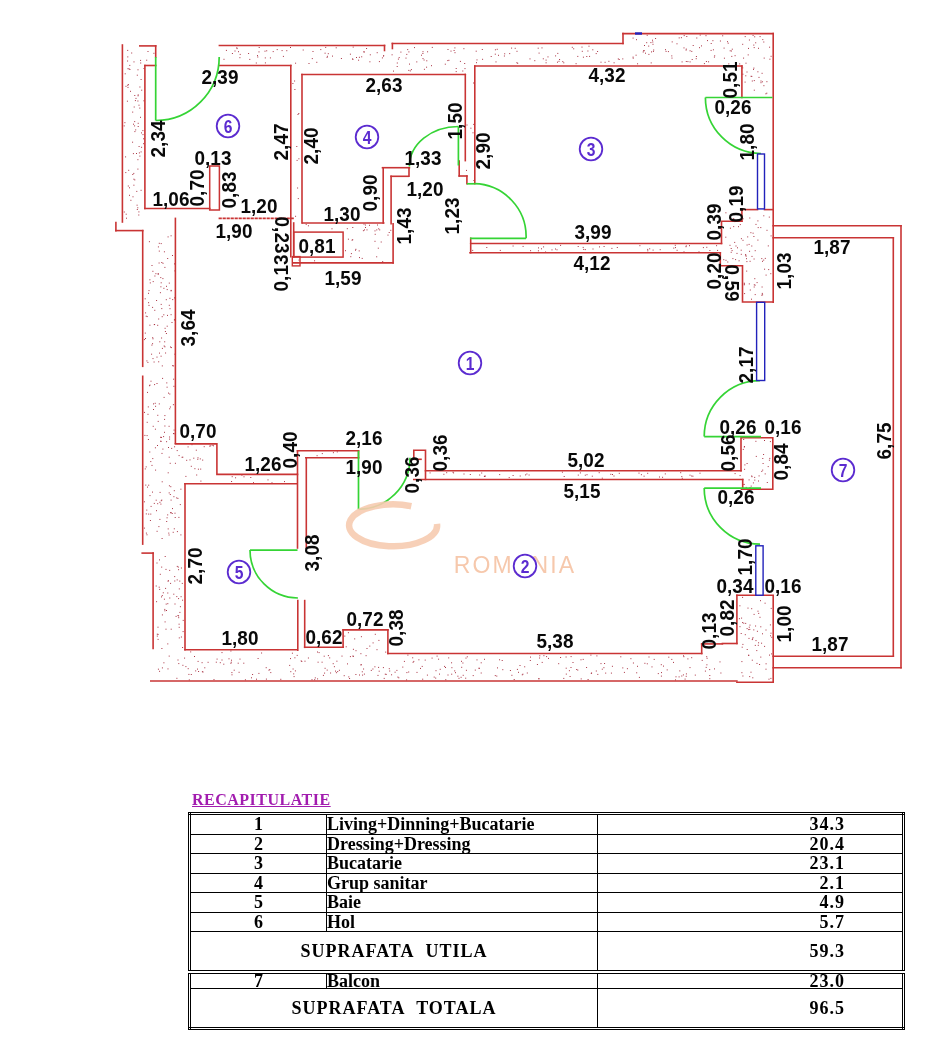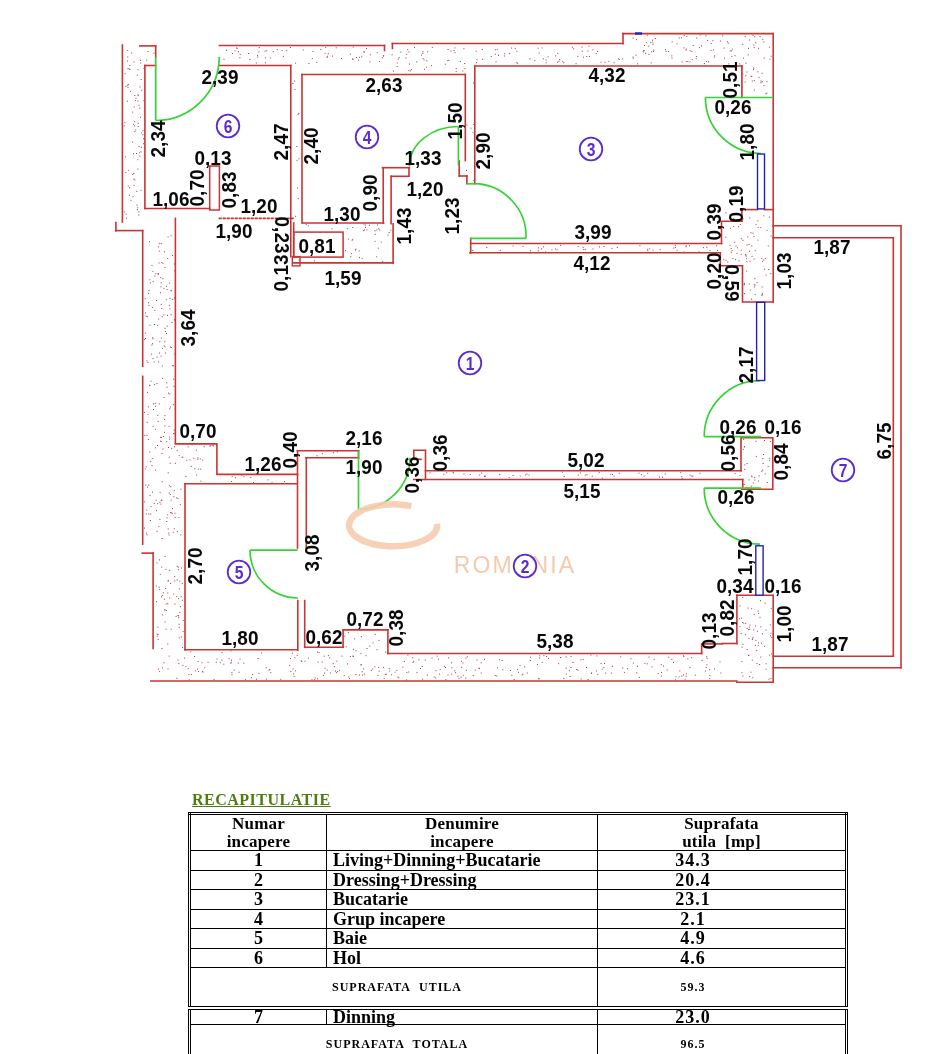--- a/index.html
+++ b/index.html
@@ -1,27 +1,27 @@
 <!DOCTYPE html>
 <html><head>
 <meta charset="utf-8">
 <style>
 html,body{margin:0;padding:0;background:#ffffff;width:930px;height:1054px;overflow:hidden;}
 #page{position:relative;width:930px;height:1054px;}
 #plan{position:absolute;left:0;top:0;}
 #tablewrap{position:absolute;left:188px;top:812px;font-family:"Liberation Serif",serif;font-weight:bold;color:#000;}
-#rectitle{position:absolute;left:192px;top:791px;font-family:"Liberation Serif",serif;font-weight:bold;color:#4d7c0f;font-size:16px;text-decoration:underline;letter-spacing:0.5px;}
+#rectitle{position:absolute;left:192px;top:791px;font-family:"Liberation Serif",serif;font-weight:bold;color:#a21caf;font-size:16px;text-decoration:underline;letter-spacing:0.5px;}
 table{border-collapse:collapse;table-layout:fixed;width:653px;}
 td{border:1px solid #000;font-size:18px;padding:0;height:18.3px;line-height:18.5px;}
 .c1{width:135px;text-align:center;}
-.c2{width:270px;text-align:left;padding-left:6px;}
-.c3{width:247px;text-align:center;padding-right:57px;letter-spacing:1px;}
+.c2{width:270px;text-align:left;}
+.c3{width:247px;text-align:right;padding-right:57px;letter-spacing:1px;}
 #rectable{border:3px double #000;}
 .hdr td{font-size:17px;text-align:center;height:34px;line-height:17.5px;letter-spacing:0.2px;}
-.sup td{height:38px;font-size:12px;}
+.sup td{height:38px;font-size:18px;}
 .supl{text-align:center !important;letter-spacing:1px;}
 .dbl td{border-top:4px double #000;}
 .balc td{height:14px;line-height:14px;}
 </style>
 </head>
 <body>
 <div id="page">
 
 <svg id="plan" width="930" height="1054" viewBox="0 0 930 1054">
 
@@ -246,65 +246,60 @@
 
 <circle cx="843" cy="470" r="11.3" fill="white" stroke="#5b2bd0" stroke-width="1.8"></circle>
 <text x="843" y="476.5" font-family="Liberation Sans, sans-serif" font-size="18" font-weight="bold" fill="#5b2bd0" text-anchor="middle" textLength="8.7" lengthAdjust="spacingAndGlyphs">7</text>
 </svg>
 
 <div id="rectitle">RECAPITULATIE</div>
 <div id="tablewrap">
 <table id="rectable">
 
 <tbody>
-          <tr class="hdr">
-            <td class="c1">Numar<br>incapere</td>
-            <td class="c2" style="text-align:center;padding-left:0;">Denumire<br>incapere</td>
-            <td class="c3" style="text-align:center;padding-right:0;">Suprafata<br>utila&nbsp; [mp]</td>
-          </tr>
 
 <tr>
             <td class="c1">1</td>
             <td class="c2">Living+Dinning+Bucatarie</td>
             <td class="c3">34.3</td>
           </tr>
 <tr>
             <td class="c1">2</td>
             <td class="c2">Dressing+Dressing</td>
             <td class="c3">20.4</td>
           </tr>
 <tr>
             <td class="c1">3</td>
             <td class="c2">Bucatarie</td>
             <td class="c3">23.1</td>
           </tr>
 <tr>
             <td class="c1">4</td>
-            <td class="c2">Grup  incapere</td>
+            <td class="c2">Grup  sanitar</td>
             <td class="c3">2.1</td>
           </tr>
 <tr>
             <td class="c1">5</td>
             <td class="c2">Baie</td>
             <td class="c3">4.9</td>
           </tr>
 <tr>
             <td class="c1">6</td>
             <td class="c2">Hol</td>
-            <td class="c3">4.6</td>
+            <td class="c3">5.7</td>
           </tr>
 
 <tr class="sup">
             <td class="c2 supl" colspan="2">SUPRAFATA&nbsp; UTILA</td>
             <td class="c3">59.3</td>
           </tr>
 
 <tr class="dbl balc">
             <td class="c1">7</td>
-            <td class="c2">Dinning</td>
+            <td class="c2">Balcon</td>
             <td class="c3">23.0</td>
           </tr>
 
 <tr class="sup">
             <td class="c2 supl" colspan="2">SUPRAFATA&nbsp; TOTALA</td>
             <td class="c3">96.5</td>
           </tr>
 </tbody>
       </table>
 </div>

